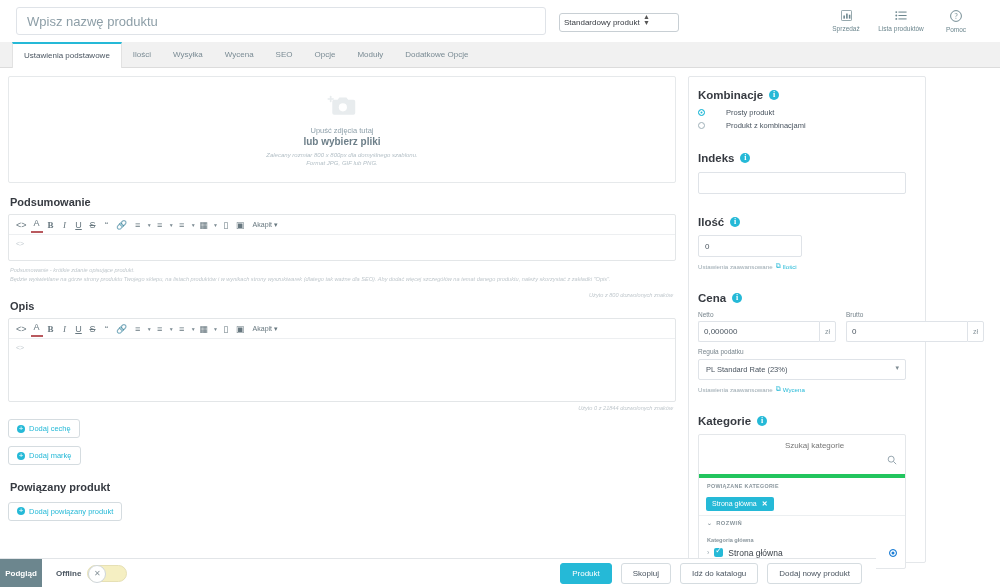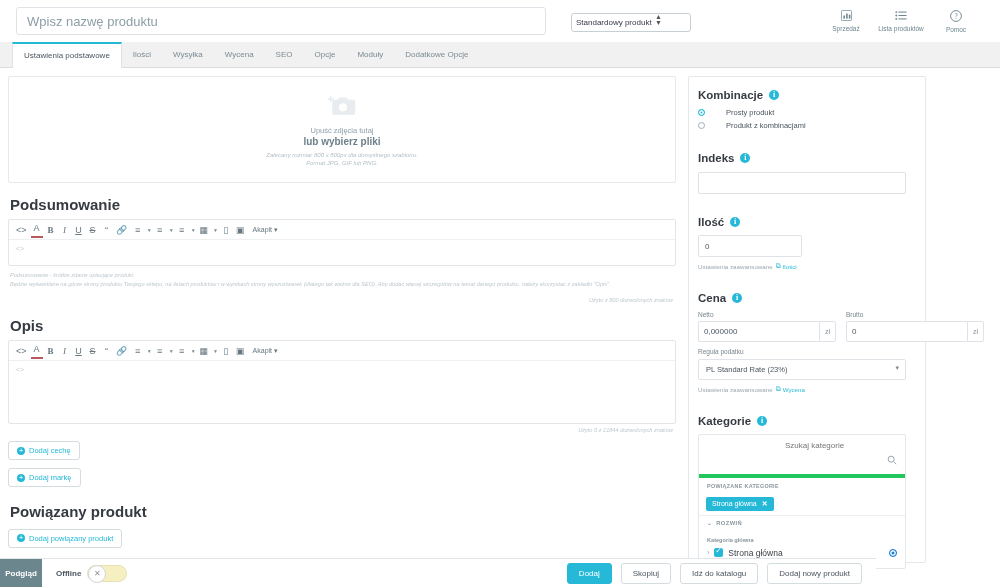--- a/index.html
+++ b/index.html
@@ -31,21 +31,21 @@
     font-size: 13px;
     padding: 4px 10px;
     color: #6c868e;
     background: #fff;
     outline: none;
   }
   .name-input::placeholder { color: #8d9ea7; font-size: 13px; }
 
   .type-select-wrap {
     position: relative;
-    margin-left: 25px;
+    margin-left: 13px;
     width: 96px;
   }
   .type-select {
     width: 120px;
     height: 19px;
     font-size: 8px;
     border: 1px solid #c8cfd4;
     border-radius: 3px;
     background: #fff;
     color: #363a41;
@@ -151,21 +151,21 @@
     cursor: pointer;
   }
   .cam-icon { margin-bottom: 4px; }
   .dz-line1 { font-size: 7.5px; color: #8fa1ab; }
   .dz-line2 { font-size: 10px; color: #6d7f89; font-weight: bold; margin-top:1px; }
   .dz-line3 { font-size: 6px; color: #b3bfc6; font-style: italic; margin-top: 5px; }
   .dz-line4 { font-size: 6px; color: #b3bfc6; font-style: italic; margin-top: 2px; }
 
   
   .sec-title {
-    font-size: 15px; font-weight: bold; color: #363a41;
+    font-size: 11px; font-weight: bold; color: #363a41;
     margin: 13px 0 6px 2px;
   }
   .editor {
     border: 1px solid #e3e6e8;
     border-radius: 2px;
     background: #fff;
   }
   .etoolbar {
     display: flex; align-items: center;
     height: 20px;
@@ -517,21 +517,21 @@
           <span class="eparagraph"><span>Akapit</span> ▾</span>
         </div>
         <div class="ebody short">&lt;&gt;</div>
       </div>
       <div class="help-lines">
         <div class="help-line">Podsumowanie - krótkie zdanie opisujące produkt.</div>
         <div class="help-line">Będzie wyświetlane na górze strony produktu Twojego sklepu, na listach produktów i w wynikach strony wyszukiwarek (dlatego tak ważne dla SEO). Aby dodać więcej szczegółów na temat danego produktu, należy skorzystać z zakładki "Opis".</div>
       </div>
 
       <div class="counter" style="margin-top:8px;">Użyto z 800 dozwolonych znaków</div>
-      <div class="sec-title" style="margin-top:14px;">Opis</div>
+      <div class="sec-title" style="margin-top:2px;">Opis</div>
       <div class="editor">
         <div class="etoolbar">
           <span class="etool">&lt;&gt;</span>
           <span class="etool" style="border-bottom:2px solid #b9595e;line-height:9px;">A</span>
           <span class="etool bold">B</span>
           <span class="etool ital">I</span>
           <span class="etool under">U</span>
           <span class="etool strike">S</span>
           <span class="etool">“</span>
           <span class="etool">🔗</span>
@@ -675,20 +675,20 @@
 
   <div class="footer">
     <div class="preview-btn">Podgląd</div>
     <div class="offline-wrap">
       <span class="offline-lbl">Offline</span>
       <span class="toggle">
         <span class="knob">✕</span>
       </span>
     </div>
     <div class="footer-right">
-      <button class="fbtn primary">Dodaj</button>
+      <button class="fbtn primary">Produkt</button>
       <button class="fbtn">Skopiuj</button>
       <button class="fbtn">Idź do katalogu</button>
       <button class="fbtn">Dodaj nowy produkt</button>
     </div>
   </div>
 
 </div>
 
 </body></html>

